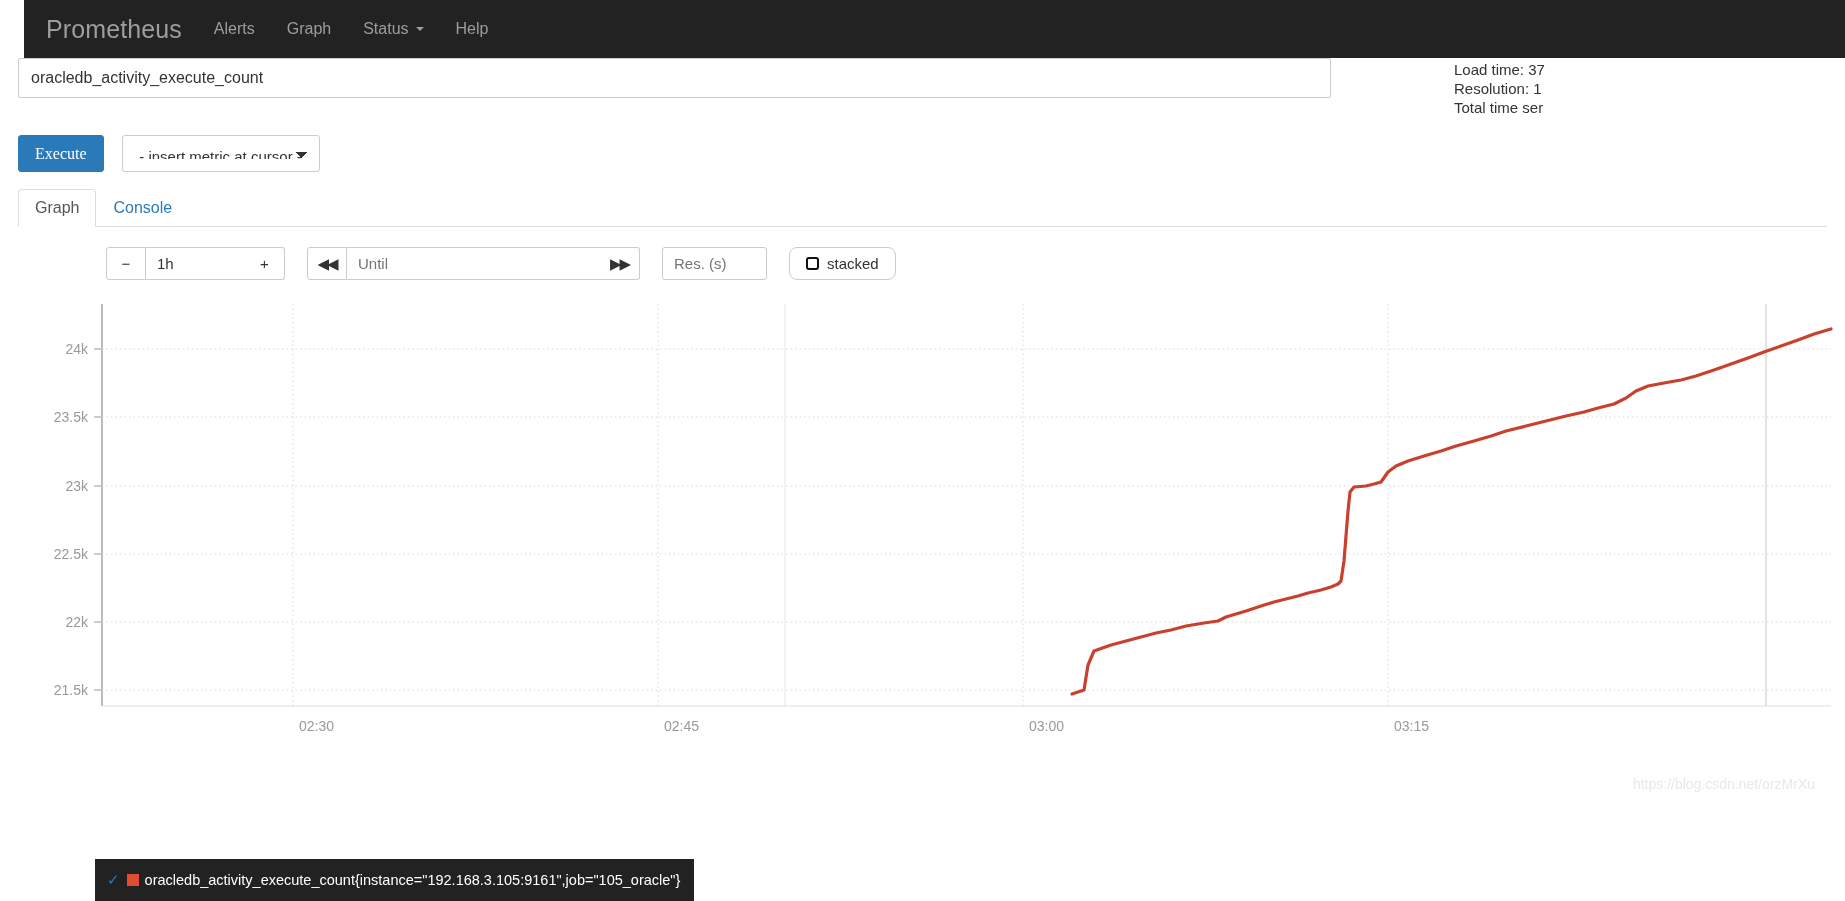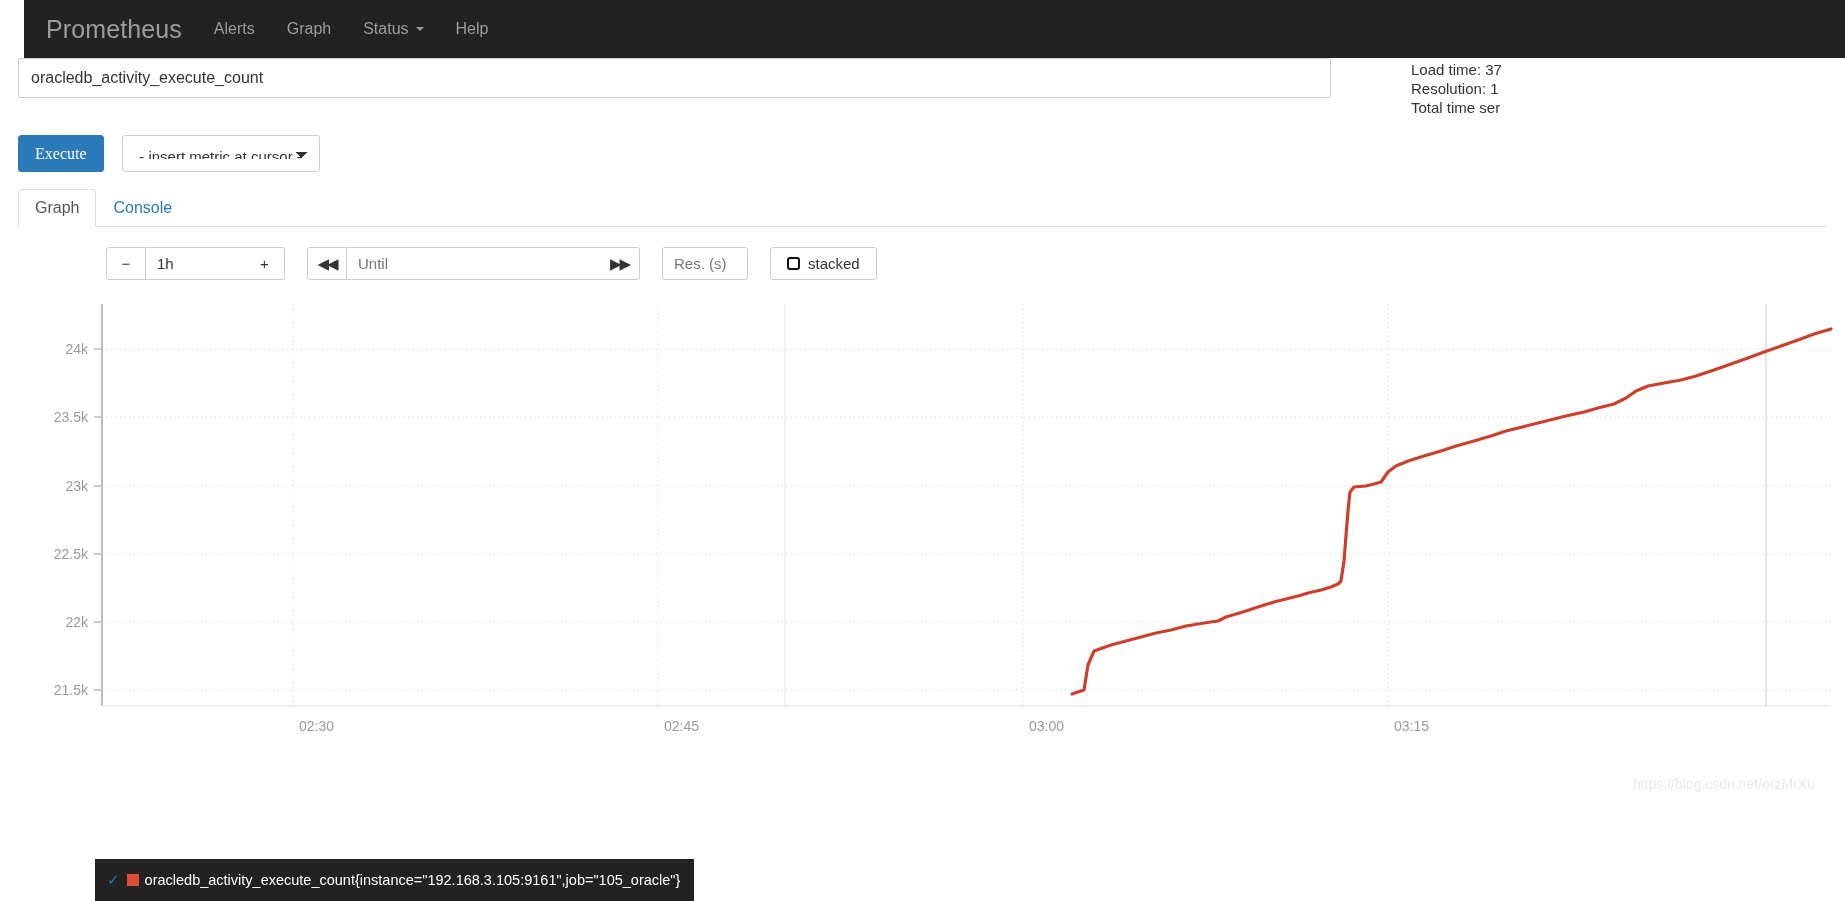--- a/index.html
+++ b/index.html
@@ -61,21 +61,21 @@
   }
   .cb {
     width: 13px; height: 13px;
     border: 2.5px solid #111;
     border-radius: 3px;
     background: #fff;
     margin-right: 8px;
     flex: 0 0 auto;
   }
 
-  .query-row { display: flex; align-items: flex-start; }
+  .query-row { display: flex; align-items: flex-start; gap: 43px; }
   .query-box {
     width: 1313px;
     height: 40px;
     border: 1px solid #ccc;
     border-radius: 2px;
     background: #fff;
     font-size: 16px;
     color: #333;
     padding: 9px 12px;
     font-family: "Liberation Sans", sans-serif;
@@ -192,35 +192,35 @@
     font-size: 15px;
     color: #333;
     padding: 8px 11px;
     font-family: "Liberation Sans", sans-serif;
     outline: none;
   }
   .range-field { width: 99px; }
   .until-field { width: 253px; }
   .res-field {
     height: 33px;
-    width: 86px;
+    width: 105px;
     border: 1px solid #ccc;
     border-radius: 3px;
     background: #fff;
     font-size: 15px;
     color: #333;
     padding: 0 11px;
     font-family: "Liberation Sans", sans-serif;
     outline: none;
     margin-left: 22px;
   }
   .stacked-box {
     height: 33px;
     border: 1px solid #ccc;
-    border-radius: 3px;
+    border-radius: 8px;
     margin-left: 22px;
     display: flex;
     align-items: center;
     padding: 0 16px;
     font-size: 15px;
     color: #333;
     cursor: pointer;
     background: #fff;
   }
   .arrow { font-size: 15px; letter-spacing: -2px; }

